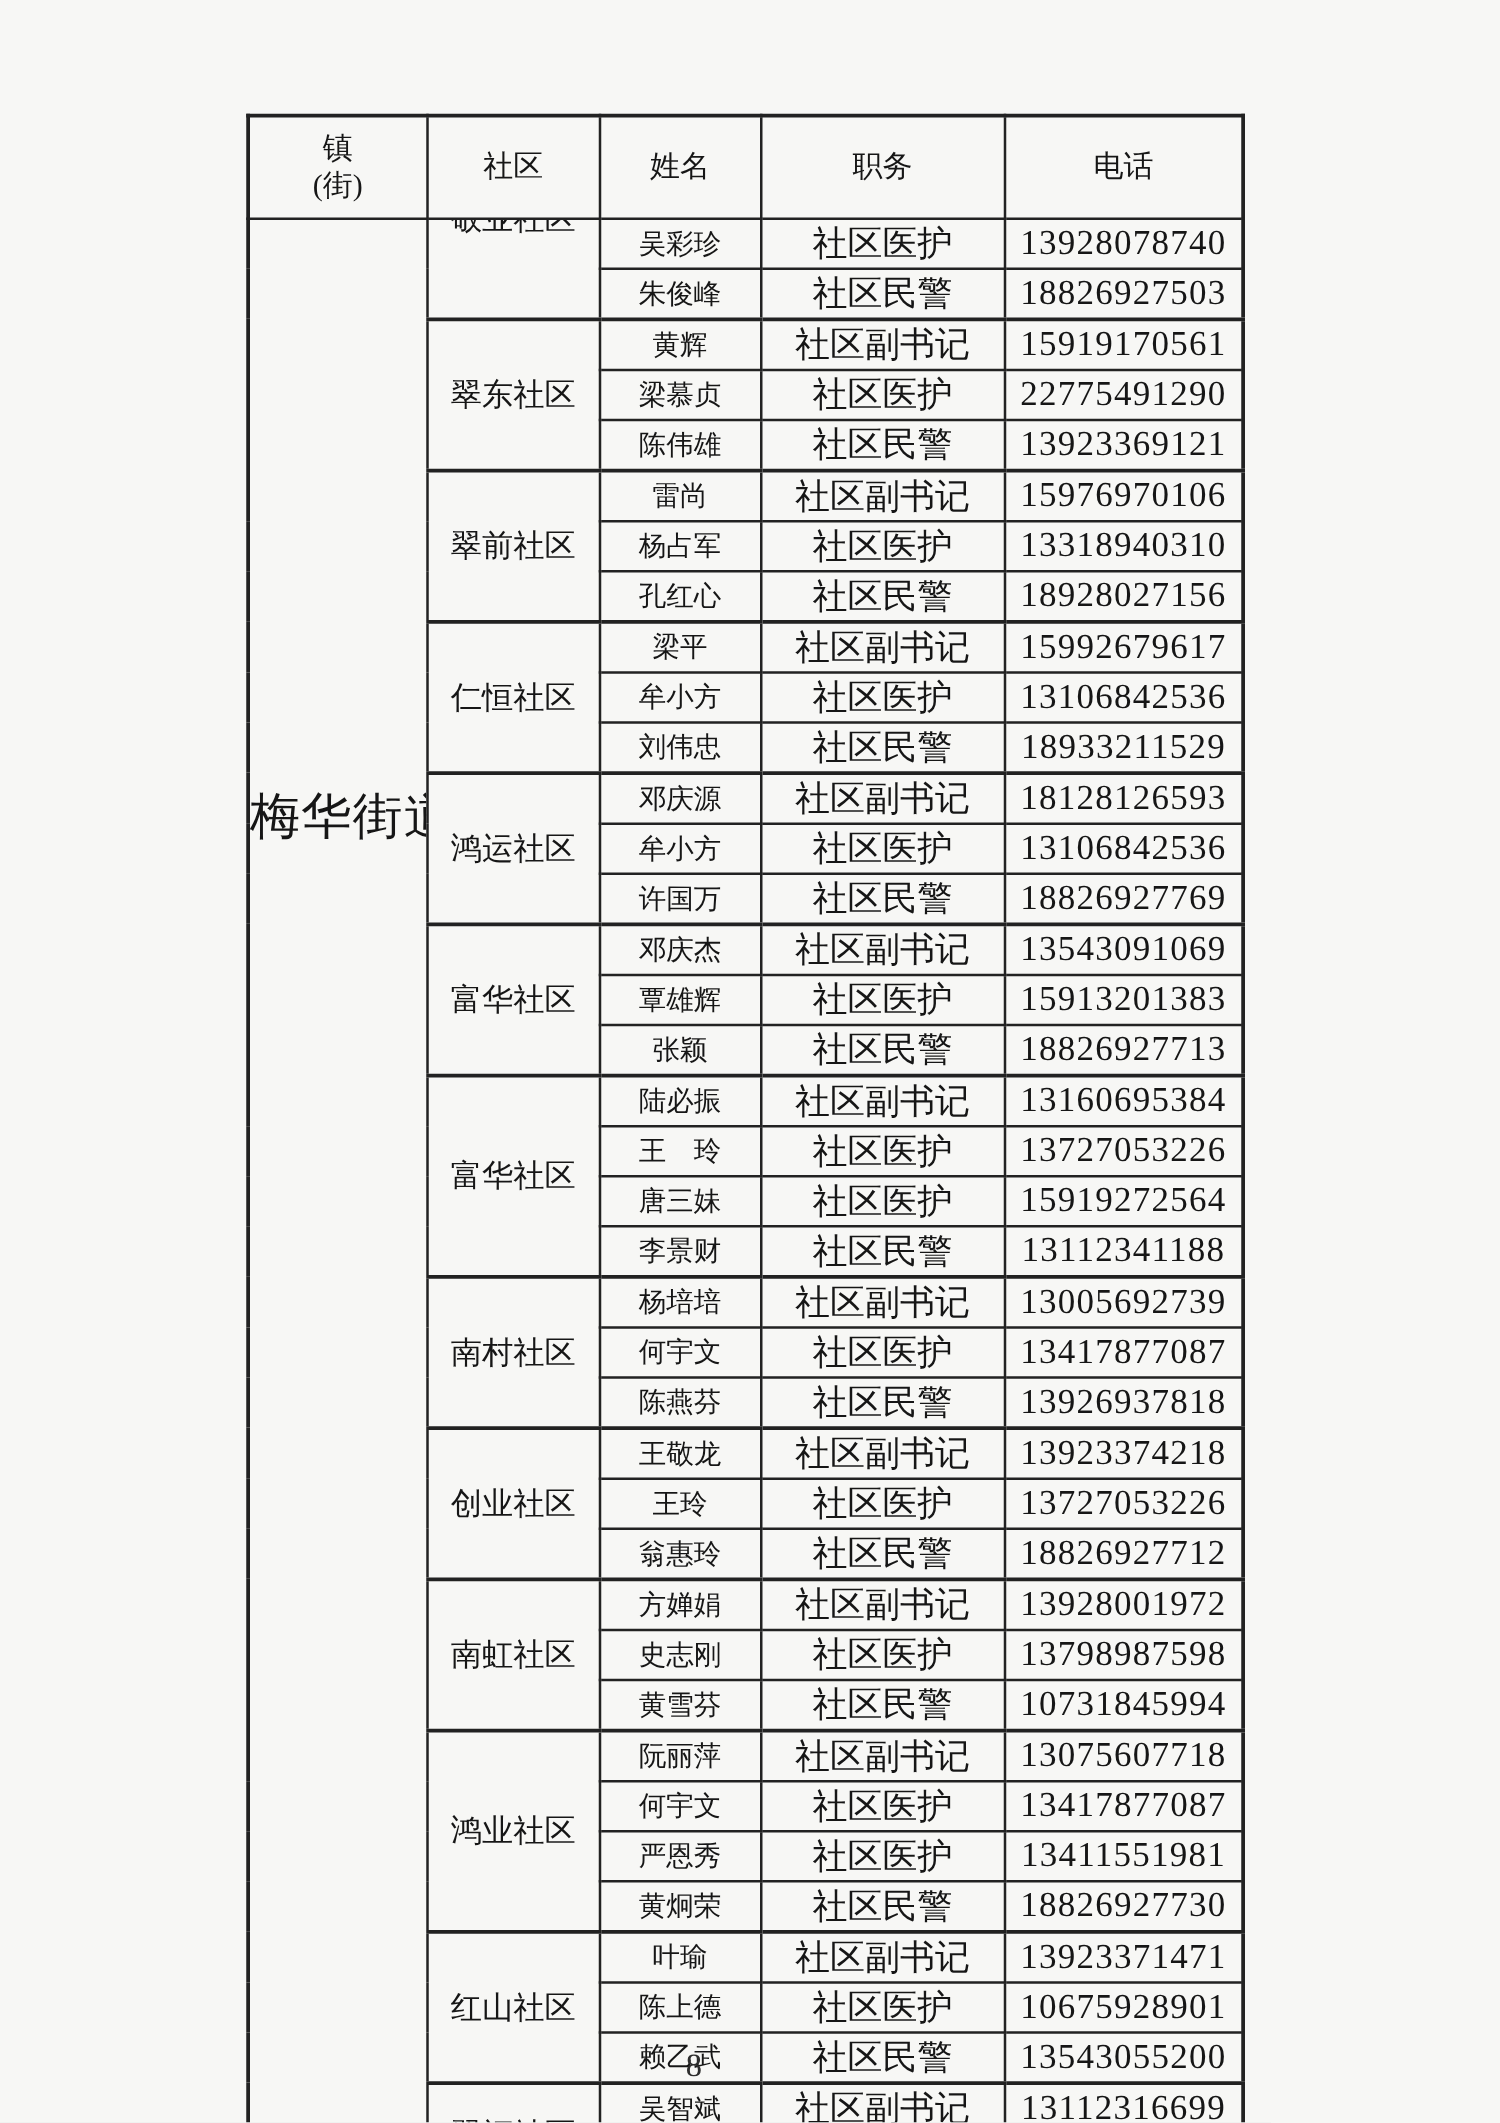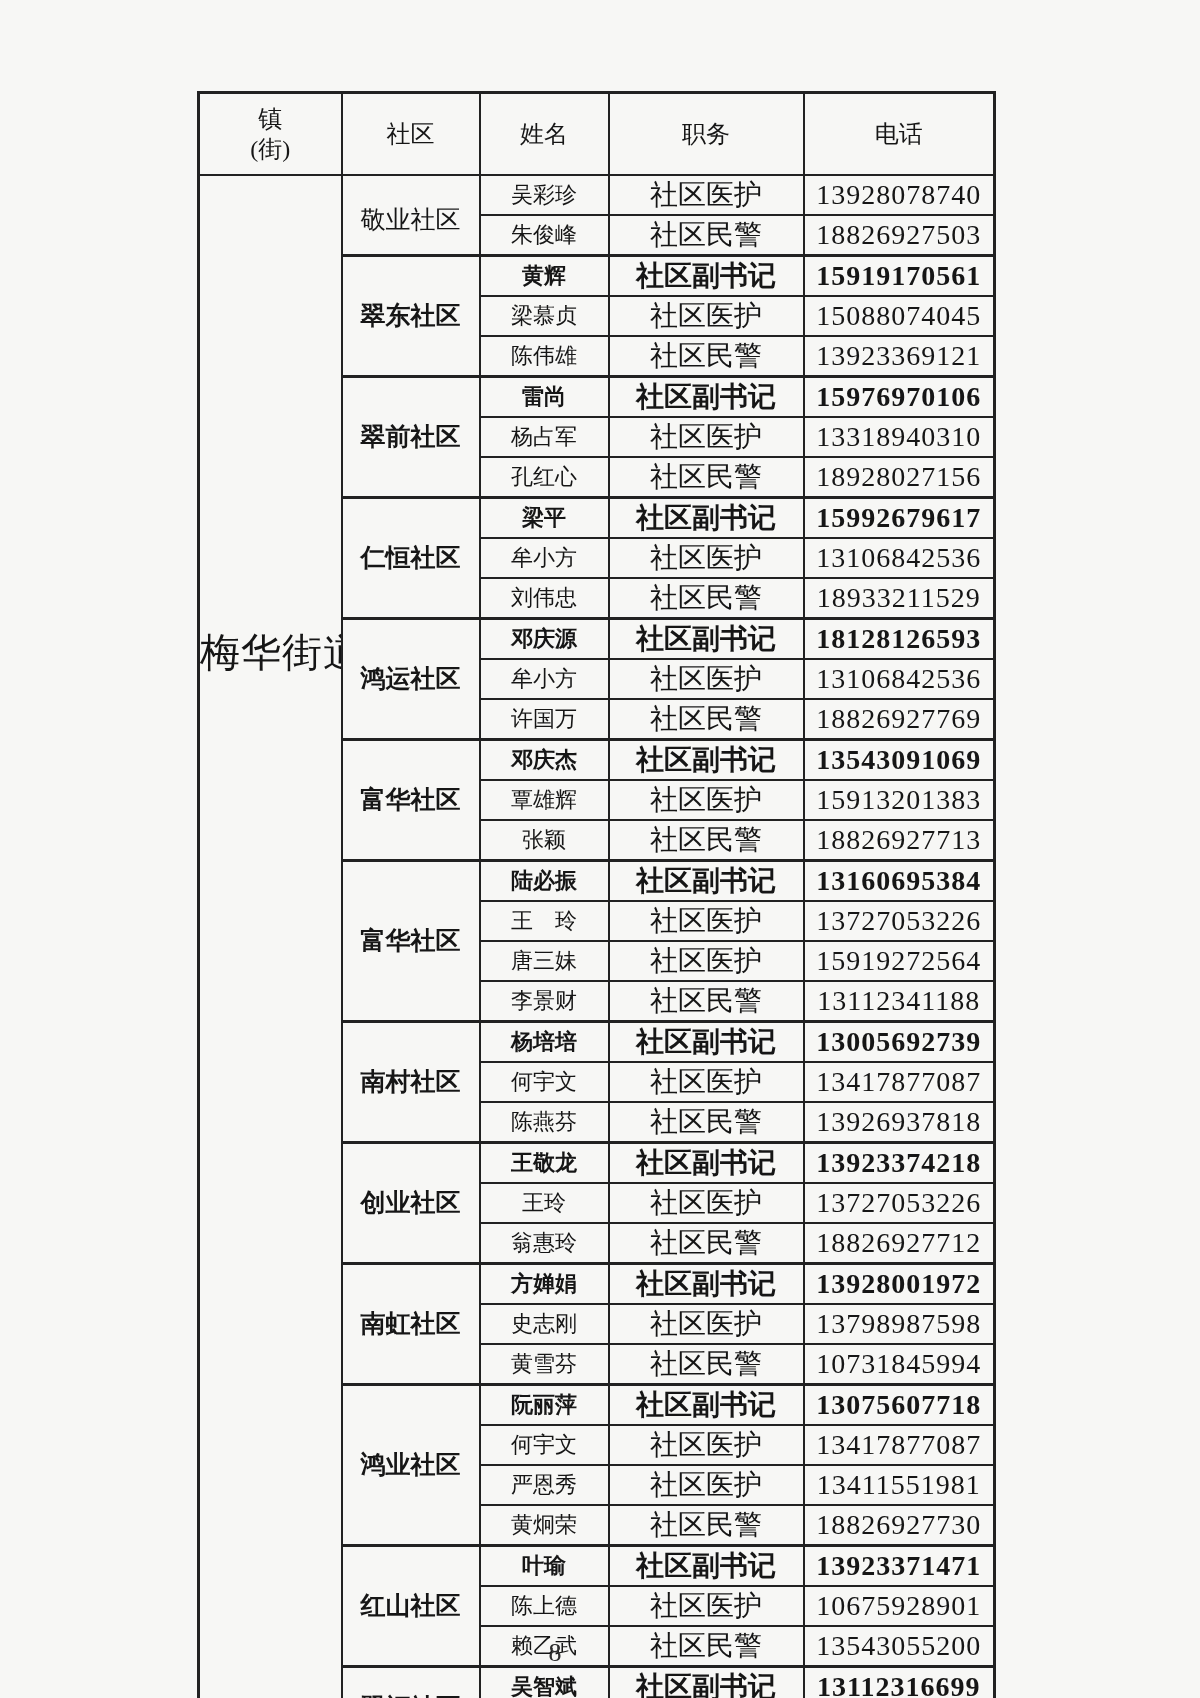--- a/index.html
+++ b/index.html
@@ -42,24 +42,24 @@
   td.phone-cell{font-size:28px;letter-spacing:1px;}
   td.community-cell{font-size:25px;}
   td.town-cell{position:relative;}
   .town-label{
     position:absolute;left:0;top:449px;width:100%;
     text-align:center;font-size:40px;letter-spacing:1px;
   }
   td.clip-top{position:relative;}
   td.clip-top .community-label{
     position:absolute;top:-13px;left:0;width:100%;
-    text-align:center;line-height:25px;margin-top:44px;
+    text-align:center;line-height:25px;
   }
   td.open-bottom{border-bottom:none;}
-  tbody tr.group-start td{border-top-width:3px;font-weight:bold;}
+  tbody tr.group-start td{border-top-width:3px;}
   td.table-end{border-bottom:3px solid #222;}
   .page-number{
     position:absolute;left:0;top:1638px;width:1110px;
     text-align:center;font-size:26px;color:#2e2e2e;
   }
 </style>
 </head>
 <body>
 
 <div class="page">
@@ -103,21 +103,21 @@
         </tr>
         <tr class="group-start">
           <td rowspan="3" class="community-cell"><span class="community-label">翠东社区</span></td>
           <td class="name-cell">黄辉</td>
           <td class="role-cell">社区副书记</td>
           <td class="phone-cell">15919170561</td>
         </tr>
         <tr>
           <td class="name-cell">梁慕贞</td>
           <td class="role-cell">社区医护</td>
-          <td class="phone-cell">15088074045</td>
+          <td class="phone-cell">22775491290</td>
         </tr>
         <tr>
           <td class="name-cell">陈伟雄</td>
           <td class="role-cell">社区民警</td>
           <td class="phone-cell">13923369121</td>
         </tr>
         <tr class="group-start">
           <td rowspan="3" class="community-cell"><span class="community-label">翠前社区</span></td>
           <td class="name-cell">雷尚</td>
           <td class="role-cell">社区副书记</td>

